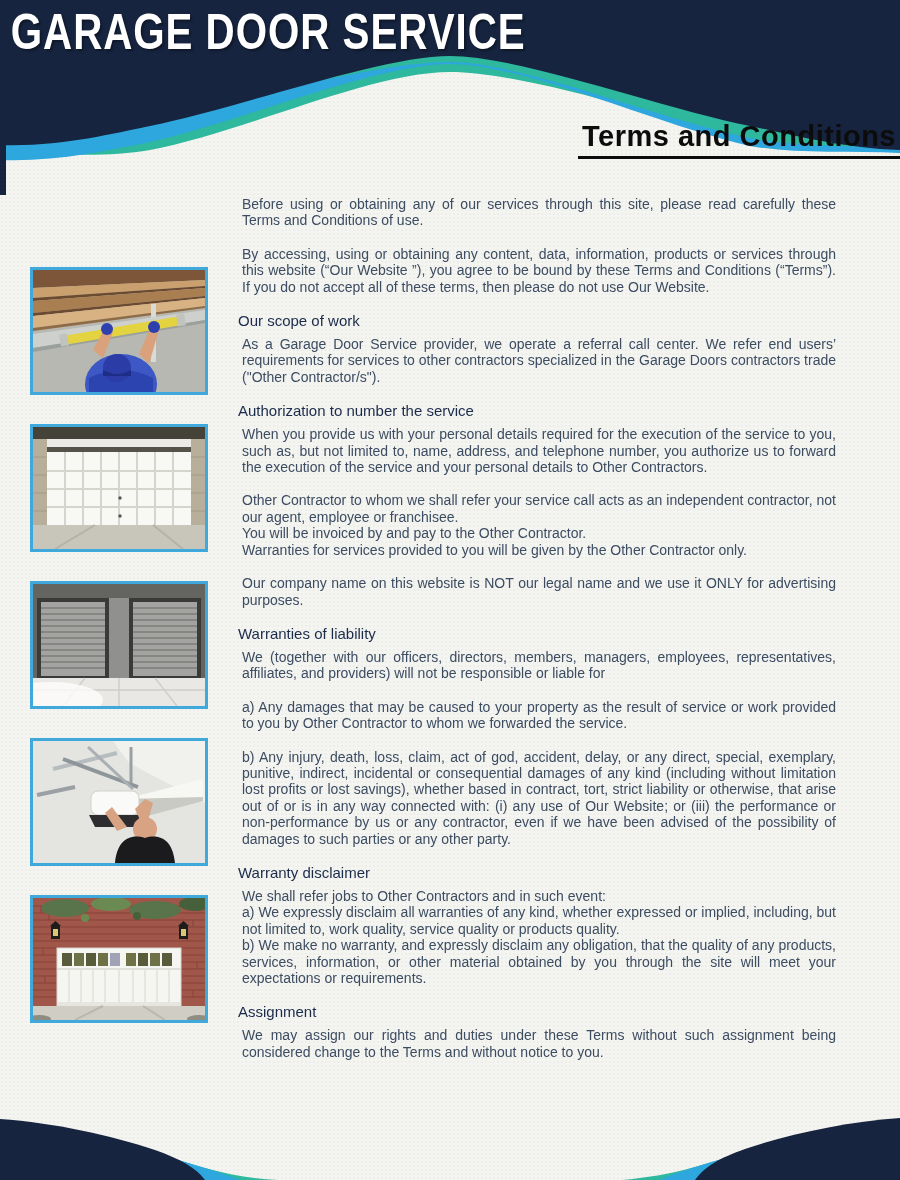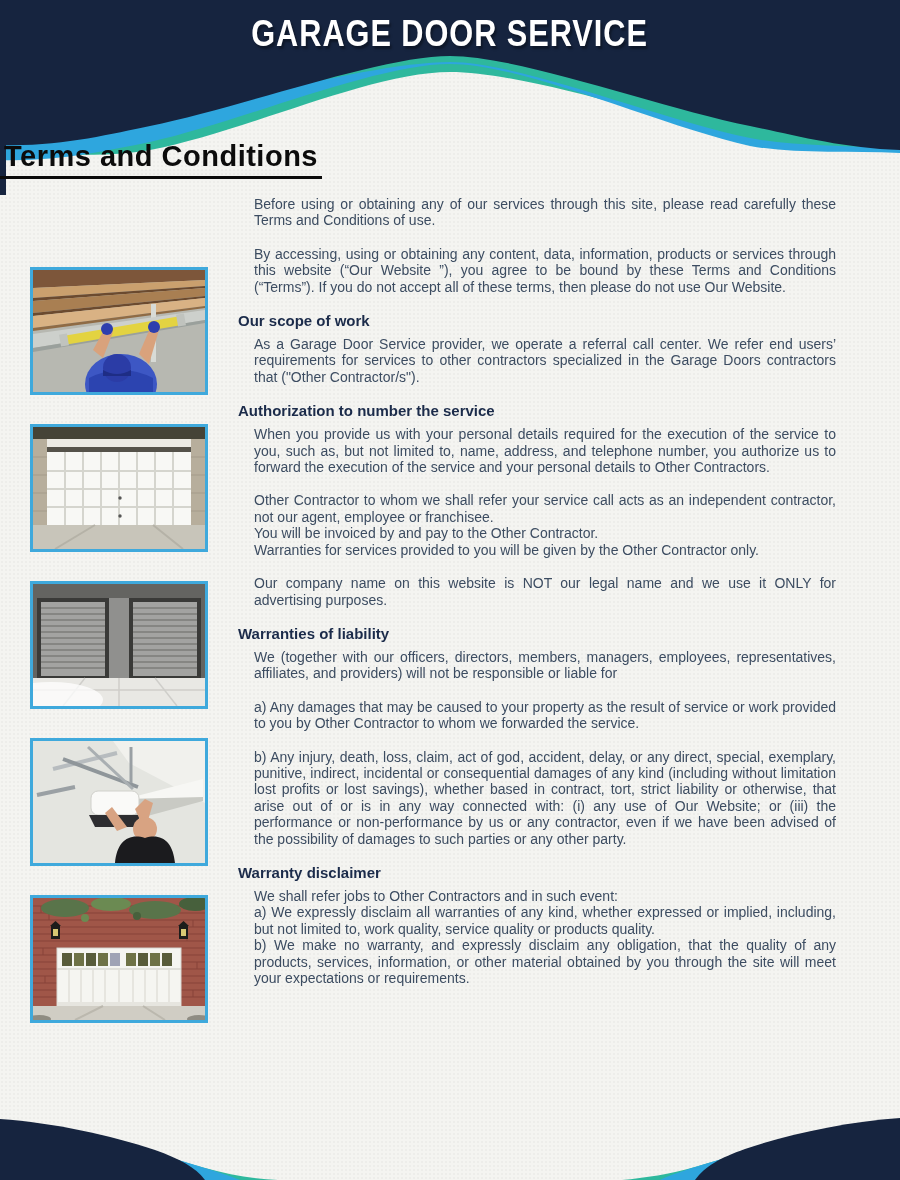--- a/index.html
+++ b/index.html
@@ -7,48 +7,47 @@
     position:relative;width:900px;height:1180px;margin:0 auto;overflow:hidden;
     background-color:#f4f4f1;
     background-image:radial-gradient(rgba(110,110,110,.055) 1px, transparent 1px);
     background-size:4px 4px;
     font-family:"Liberation Sans", sans-serif;
   }
   .hdr-svg,.ftr-svg{position:absolute;left:0;display:block;}
   .hdr-svg{top:0;}
   .ftr-svg{bottom:0;}
   .brand{
-    position:absolute;top:4px;left:0;width:900px;text-align:center;
-    color:#ffffff;font-weight:bold;font-size:32px;letter-spacing:1px;
+    position:absolute;top:4px;left:0;width:900px;
+    color:#ffffff;font-weight:bold;font-size:42px;letter-spacing:1px;
     text-shadow:2px 2px 2px rgba(0,0,0,.35);
-    margin-top:8px;
   }
   .brand span{display:inline-block;transform:scale(.96,1.18);transform-origin:center top;}
   .page-title{
-    position:absolute;top:120px;left:0;width:900px;text-align:left;margin-top:20px;
+    position:absolute;top:120px;left:0;width:900px;text-align:right;
   }
   .page-title span{
     display:inline-block;color:#0c0c0c;font-weight:bold;font-size:29px;letter-spacing:.5px;
     border-bottom:3px solid #0c0c0c;padding:0 4px 3px 4px;
   }
   .photos{position:absolute;left:30px;top:267px;width:178px;}
   .photo{
     width:172px;height:122px;border:3px solid #3fa9dc;background:#fff;
     margin-bottom:29px;overflow:hidden;
   }
   .photo svg{display:block;}
   .content{
     position:absolute;left:238px;top:196px;width:598px;
     color:#3c4c61;font-size:14px;line-height:16.4px;
   }
   .content p{
-    margin:0 0 17px 16px;text-align:justify;white-space:pre-line;
+    margin:0 0 17px 4px;text-align:justify;white-space:pre-line;
   }
   .content h3{
-    margin:5px 0 7px 0;color:#1b2b4a;font-size:15px;line-height:17px;font-weight:bold;
+    margin:5px 0 7px 0;color:#1b2b4a;font-size:15px;line-height:17px;font-weight:normal;
     text-align:left;
   }
 </style>
 </head>
 <body>
 
 <div class="page">
 
   <svg class="hdr-svg" width="900" height="200" viewBox="0 0 900 200">
 
@@ -279,21 +278,21 @@
 
   <div class="content">
 
     <section>
       <p>Before using or obtaining any of our services through this site, please read carefully these Terms and Conditions of use.</p>
       <p>By accessing, using or obtaining any content, data, information, products or services through this website (“Our Website ”), you agree to be bound by these Terms and Conditions (“Terms”). If you do not accept all of these terms, then please do not use Our Website.</p>
     </section>
 
     <section>
       <h3>Our scope of work</h3>
-      <p>As a Garage Door Service provider, we operate a referral call center. We refer end users’ requirements for services to other contractors specialized in the Garage Doors contractors that ("Other Contractor/s").</p>
+      <p>As a Garage Door Service provider, we operate a referral call center. We refer end users’ requirements for services to other contractors specialized in the Garage Doors contractors trade ("Other Contractor/s").</p>
     </section>
 
     <section>
       <h3>Authorization to number the service</h3>
       <p>When you provide us with your personal details required for the execution of the service to you, such as, but not limited to, name, address, and telephone number, you authorize us to forward the execution of the service and your personal details to Other Contractors.</p>
     </section>
 
     <section>
       <p>Other Contractor to whom we shall refer your service call acts as an independent contractor, not our agent, employee or franchisee.
 You will be invoiced by and pay to the Other Contractor.
@@ -308,20 +307,24 @@
       <p>b) Any injury, death, loss, claim, act of god, accident, delay, or any direct, special, exemplary, punitive, indirect, incidental or consequential damages of any kind (including without limitation lost profits or lost savings), whether based in contract, tort, strict liability or otherwise, that arise out of or is in any way connected with: (i) any use of Our Website; or (iii) the performance or non-performance by us or any contractor, even if we have been advised of the possibility of damages to such parties or any other party.</p>
     </section>
 
     <section>
       <h3>Warranty disclaimer</h3>
       <p>We shall refer jobs to Other Contractors and in such event:
 a) We expressly disclaim all warranties of any kind, whether expressed or implied, including, but not limited to, work quality, service quality or products quality.
 b) We make no warranty, and expressly disclaim any obligation, that the quality of any products, services, information, or other material obtained by you through the site will meet your expectations or requirements.</p>
     </section>
 
+    <section>
+      <h3>Assignment</h3>
+      <p>We may assign our rights and duties under these Terms without such assignment being considered change to the Terms and without notice to you.</p>
+    </section>
   </div>
 
   <svg class="ftr-svg" width="900" height="75" viewBox="0 0 900 75">
 
     <path d="M0,17 C65,24 140,44 205,63 C230,70 255,74 278,75 L0,75 Z" fill="#2eb89d"></path>
     <path d="M0,15 C60,22 135,42 195,60 C215,66 230,71 240,75 L0,75 Z" fill="#2ea6de"></path>
     <path d="M0,14 C55,18 110,30 155,45 C180,54 195,62 205,75 L0,75 Z" fill="#16243f"></path>
 
     <path d="M900,16 C835,23 760,43 695,62 C670,69 645,73 622,75 L900,75 Z" fill="#2eb89d"></path>
     <path d="M900,14 C840,21 765,41 705,59 C685,65 670,70 660,75 L900,75 Z" fill="#2ea6de"></path>

